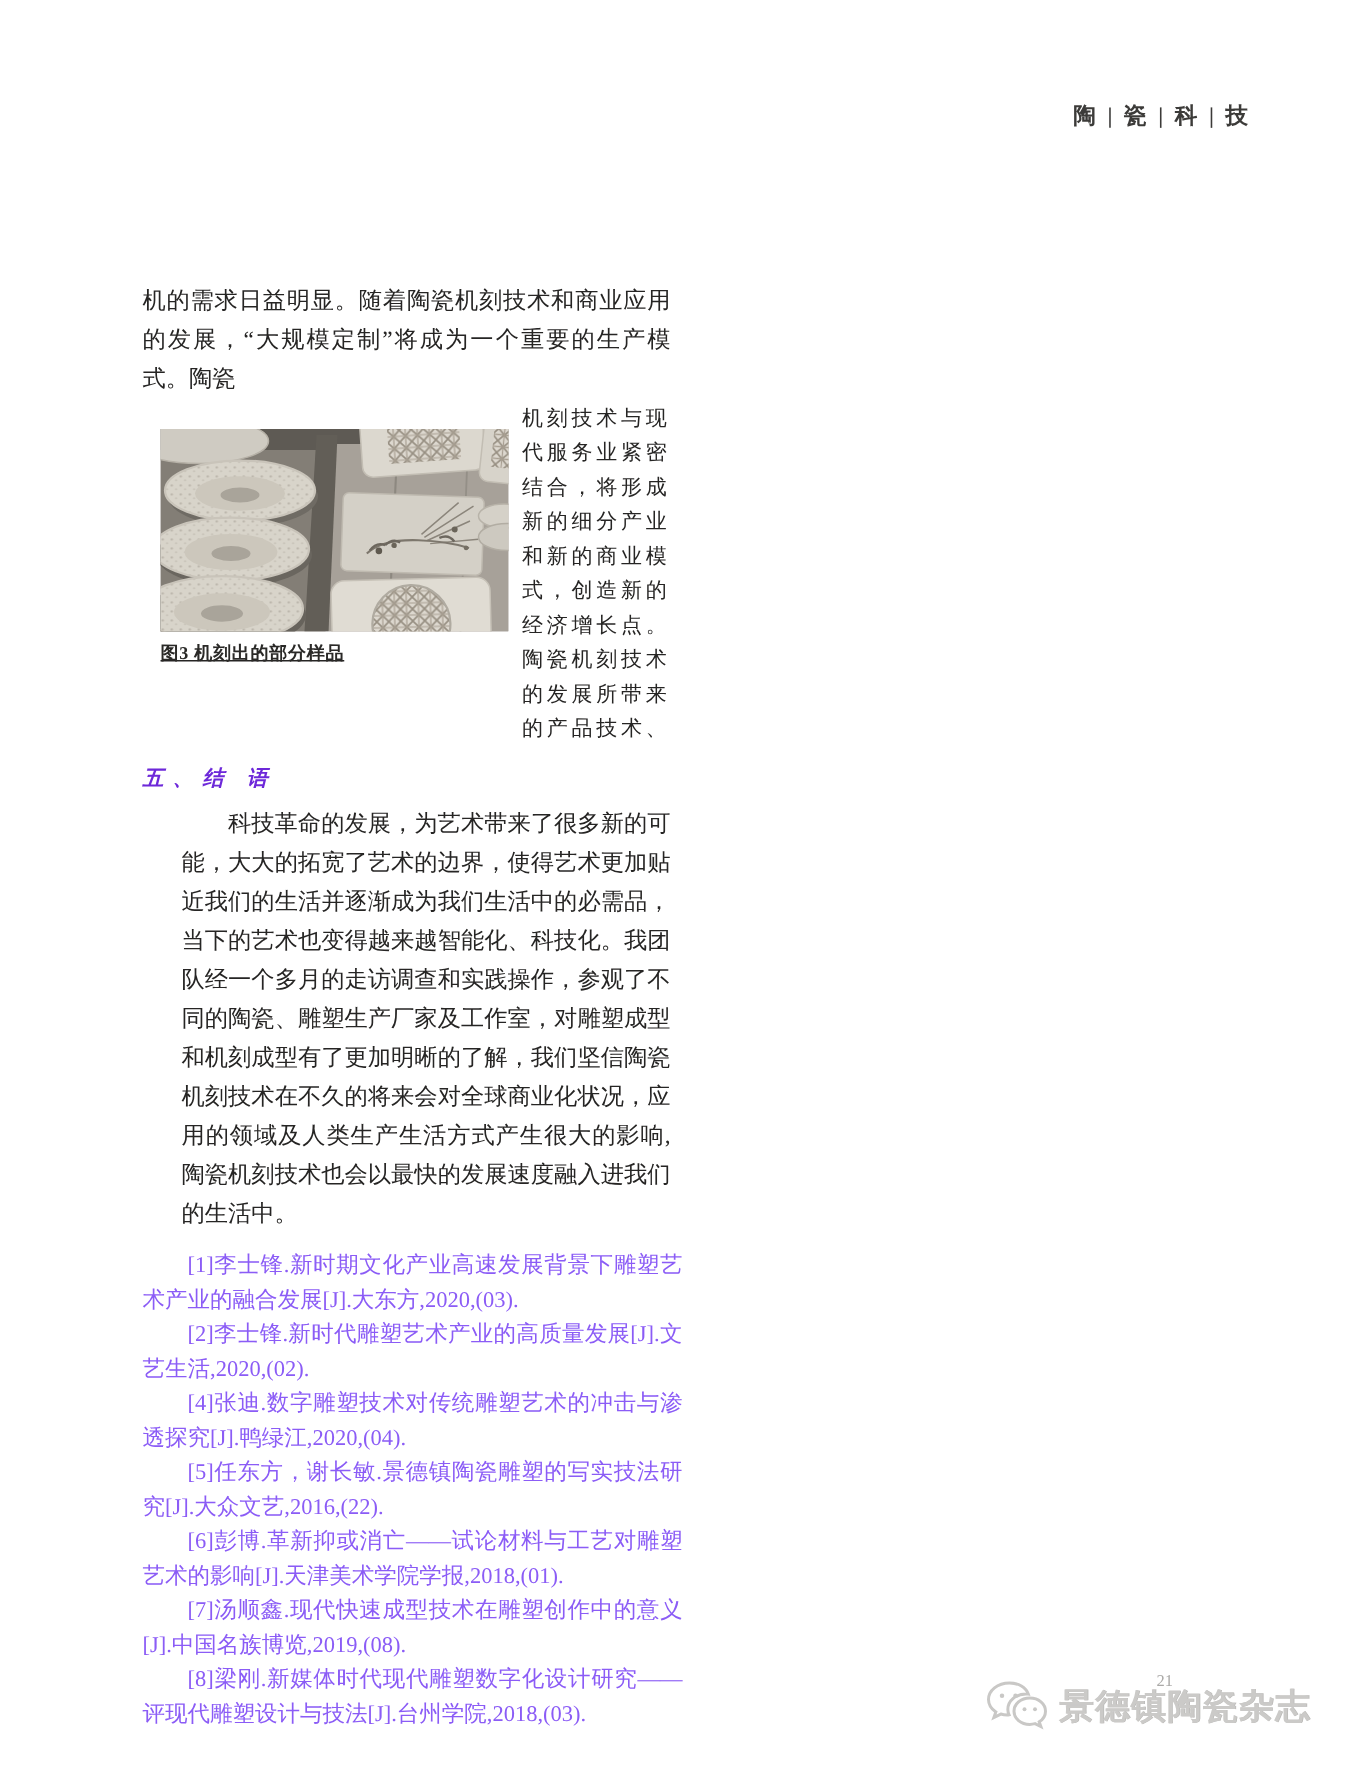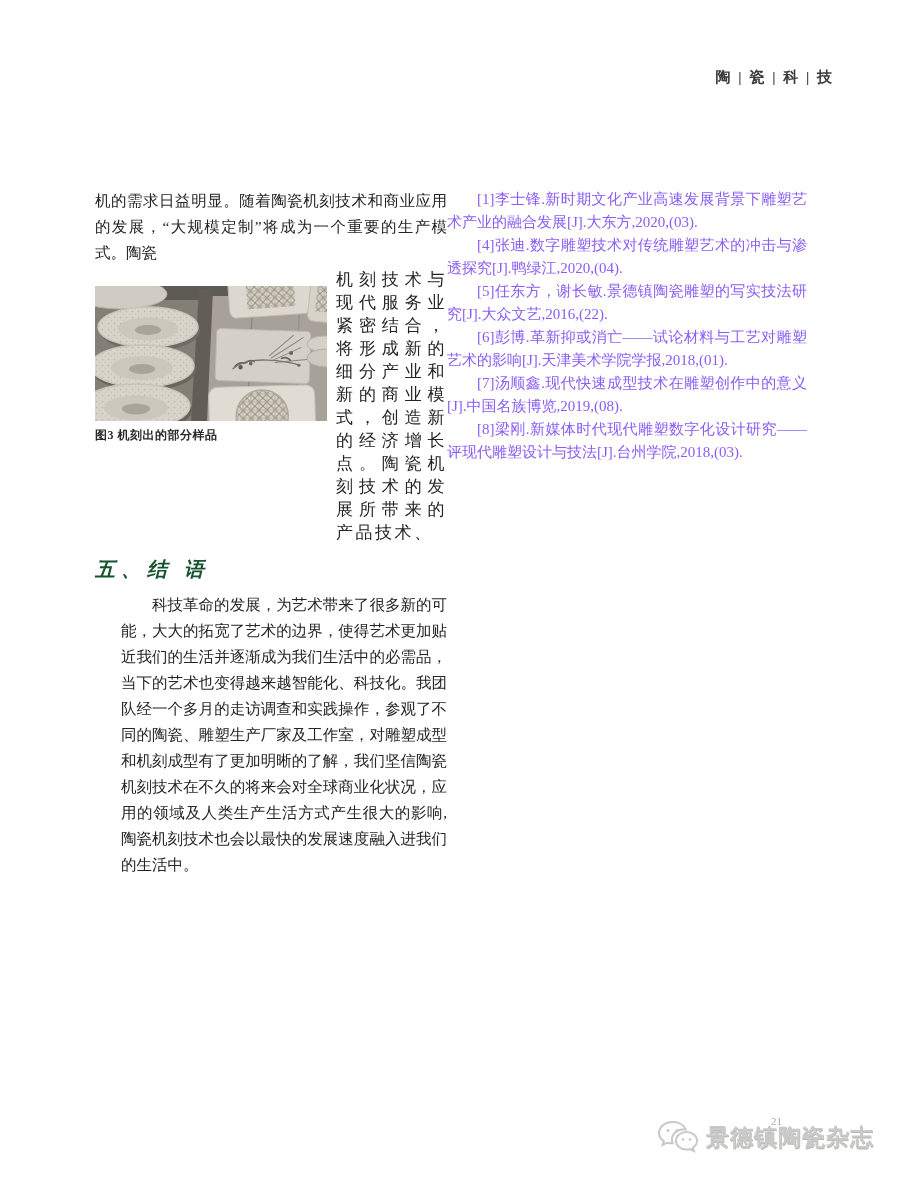--- a/index.html
+++ b/index.html
@@ -24,20 +24,22 @@
     color: #3c3b39;
   }
 
   
   .content {
     position: absolute;
     left: 95px;
     top: 188px;
     width: 722px;
     display: flex;
+    gap: 10px;
+    flex-direction: column;
   }
   .col-left  { width: 352px; flex: none; }
   .col-right { width: 360px; flex: none; }
 
   .para {
     margin: 0;
     font-size: 15.5px;
     line-height: 26px;
     text-align: justify;
     word-break: break-all;
@@ -52,35 +54,35 @@
   .fig-caption {
     margin-top: 6px;
     font-size: 12px;
     font-weight: bold;
     letter-spacing: 0.5px;
     color: #2a2927;
   }
   .wrap-text {
     flex: 1;
     margin: 0;
-    font-size: 17px;
+    font-size: 14px;
     line-height: 23px;
     letter-spacing: 2.5px;
     text-align: justify;
     word-break: break-all;
     color: #262524;
   }
 
   .sec-heading {
     margin: 12px 0 9px;
-    font-size: 20px;
+    font-size: 14px;
     font-weight: bold;
     font-style: italic;
     letter-spacing: 6px;
-    color: #14532d;
+    color: #6d28d9;
   }
 
   
   .ref-heading {
     margin: 8px 0 9px;
     font-size: 17px;
     font-weight: bold;
     font-style: italic;
     letter-spacing: 2px;
     color: #161514;
@@ -129,21 +131,21 @@
 
   <div class="running-head">陶 | 瓷 | 科 | 技</div>
 
   <div class="content">
 
     <div class="col-left">
 
       <p class="para">机的需求日益明显。随着陶瓷机刻技术和商业应用的发展，“大规模定制”将成为一个重要的生产模式。陶瓷</p>
 
       <div class="fig-row">
-        <figure class="figure" style="margin-left:0;margin-right:0;">
+        <figure class="figure" style="margin-left:12px;margin-right:0;text-decoration:underline;">
           <svg class="fig-image" width="232" height="135" viewBox="0 0 232 135" xmlns="http://www.w3.org/2000/svg">
             <defs>
               <pattern id="stipple" width="6" height="6" patternUnits="userSpaceOnUse">
                 <rect width="6" height="6" fill="#d8d4ca"></rect>
                 <circle cx="1.5" cy="1.6" r="0.8" fill="#bcb7ac"></circle>
                 <circle cx="4.4" cy="4.2" r="0.7" fill="#c6c1b6"></circle>
               </pattern>
               <pattern id="lattice" width="8" height="8" patternUnits="userSpaceOnUse">
                 <rect width="8" height="8" fill="#ddd8cf"></rect>
                 <path d="M0 0L8 8M8 0L0 8" stroke="#978f82" stroke-width="1.1"></path>
@@ -214,20 +216,21 @@
       </div>
 
 
       <h2 class="sec-heading">五、结 语</h2>
 
       <p class="para indent">科技革命的发展，为艺术带来了很多新的可能，大大的拓宽了艺术的边界，使得艺术更加贴近我们的生活并逐渐成为我们生活中的必需品，当下的艺术也变得越来越智能化、科技化。我团队经一个多月的走访调查和实践操作，参观了不同的陶瓷、雕塑生产厂家及工作室，对雕塑成型和机刻成型有了更加明晰的了解，我们坚信陶瓷机刻技术在不久的将来会对全球商业化状况，应用的领域及人类生产生活方式产生很大的影响,陶瓷机刻技术也会以最快的发展速度融入进我们的生活中。</p>
     </div>
 
     <div class="col-right">
       <p class="ref-item">[1]李士锋.新时期文化产业高速发展背景下雕塑艺术产业的融合发展[J].大东方,2020,(03).</p>
+      <p class="ref-item">[2]李士锋.新时代雕塑艺术产业的高质量发展[J].文艺生活,2020,(02).</p>
       <p class="ref-item">[4]张迪.数字雕塑技术对传统雕塑艺术的冲击与渗透探究[J].鸭绿江,2020,(04).</p>
       <p class="ref-item">[5]任东方，谢长敏.景德镇陶瓷雕塑的写实技法研究[J].大众文艺,2016,(22).</p>
       <p class="ref-item">[6]彭博.革新抑或消亡——试论材料与工艺对雕塑艺术的影响[J].天津美术学院学报,2018,(01).</p>
       <p class="ref-item">[7]汤顺鑫.现代快速成型技术在雕塑创作中的意义[J].中国名族博览,2019,(08).</p>
       <p class="ref-item">[8]梁刚.新媒体时代现代雕塑数字化设计研究——评现代雕塑设计与技法[J].台州学院,2018,(03).</p>
     </div>
   </div>
 
   <div class="page-num">21</div>
 

